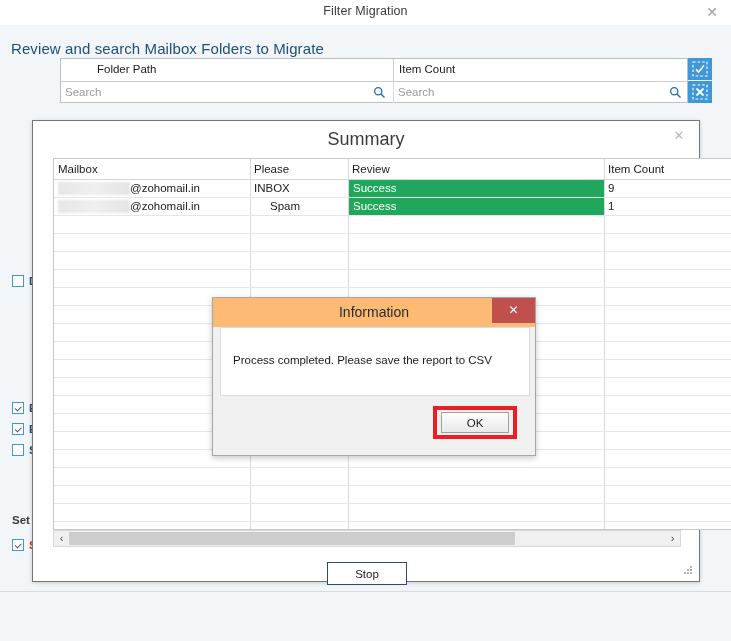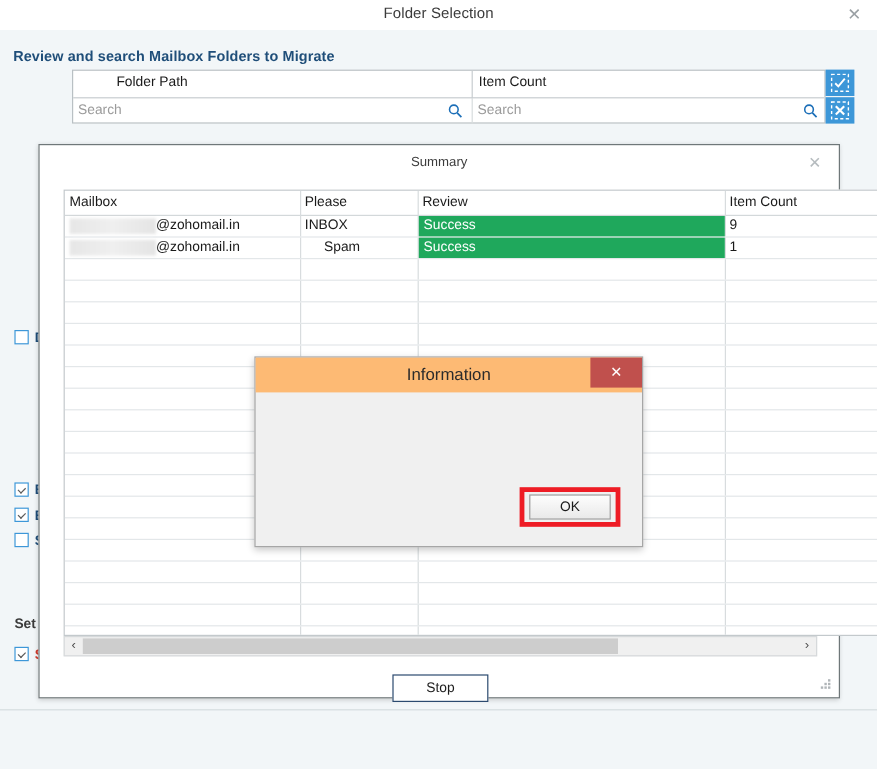--- a/index.html
+++ b/index.html
@@ -22,21 +22,21 @@
   }
   .win-close{
     position:absolute;right:8px;top:3px;width:22px;height:18px;
     text-align:center;font-size:14px;color:#9aa0a4;line-height:18px;cursor:pointer;
   }
   .win-body{
     position:absolute;left:0;top:25px;width:731px;height:566px;
     background:#f2f6f8;
   }
   .section-head{
-    position:absolute;left:11px;top:15px;font-size:12px;font-weight:bold;
+    position:absolute;left:11px;top:15px;font-size:15px;font-weight:normal;
     color:#1f4e79;letter-spacing:.1px;
   }
 
   
   .bg-grid{
     position:absolute;left:60px;top:33px;width:628px;height:45px;
     background:#ffffff;border:1px solid #b9c0c4;box-sizing:border-box;
   }
   .bg-grid .hdr{
     position:absolute;left:0;top:0;height:23px;width:100%;
@@ -102,21 +102,21 @@
   }
 
   
   .summary{
     position:absolute;left:32px;top:95px;width:668px;height:462px;
     background:#ffffff;border:1px solid #6f7779;box-sizing:border-box;
     box-shadow:0 1px 4px rgba(0,0,0,.18);
   }
   .summary-title{
     position:absolute;left:0;top:8px;width:100%;text-align:center;
-    font-size:11px;color:#3b3b3b;
+    font-size:18px;color:#3b3b3b;
   }
   .summary-close{
     position:absolute;right:10px;top:6px;width:20px;height:18px;text-align:center;
     font-size:13px;color:#b6bcbf;line-height:18px;cursor:pointer;
   }
   .sum-grid{
     position:absolute;left:20px;top:37px;width:688px;height:372px;
     border:1px solid #c3c9cc;box-sizing:border-box;background:#ffffff;
     overflow:hidden;
   }
@@ -205,21 +205,21 @@
     position:absolute;left:433px;top:381px;width:84px;height:33px;
     border:4px solid #ee1c25;box-sizing:border-box;pointer-events:none;
   }
 </style>
 </head>
 <body>
 
 <div id="root">
 
   <div class="win-titlebar">
-    <div class="win-title">Folder Selection</div>
+    <div class="win-title">Filter Migration</div>
     <div class="win-close">✕</div>
   </div>
 
   <div class="win-body">
 
     <div class="section-head">Review and search Mailbox Folders to Migrate</div>
 
     <div class="bg-grid">
       <div class="hdr">
         <span class="sep" style="left:332px"></span>
@@ -429,20 +429,23 @@
           <i style="left:3px;top:6px"></i>
           <i style="left:6px;top:6px"></i>
       </div>
     </div>
 
     <div class="info">
       <div class="info-tb">
         <div class="info-title">Information</div>
         <div class="info-x">✕</div>
       </div>
+      <div class="info-body">
+        <div class="info-msg">Process completed. Please save the report to CSV</div>
+      </div>
       <div class="info-foot"></div>
     </div>
     <button class="btn-ok">OK</button>
     <div class="ok-hl"></div>
 
   </div>
 
   <div class="actionbar">
   </div>
 

